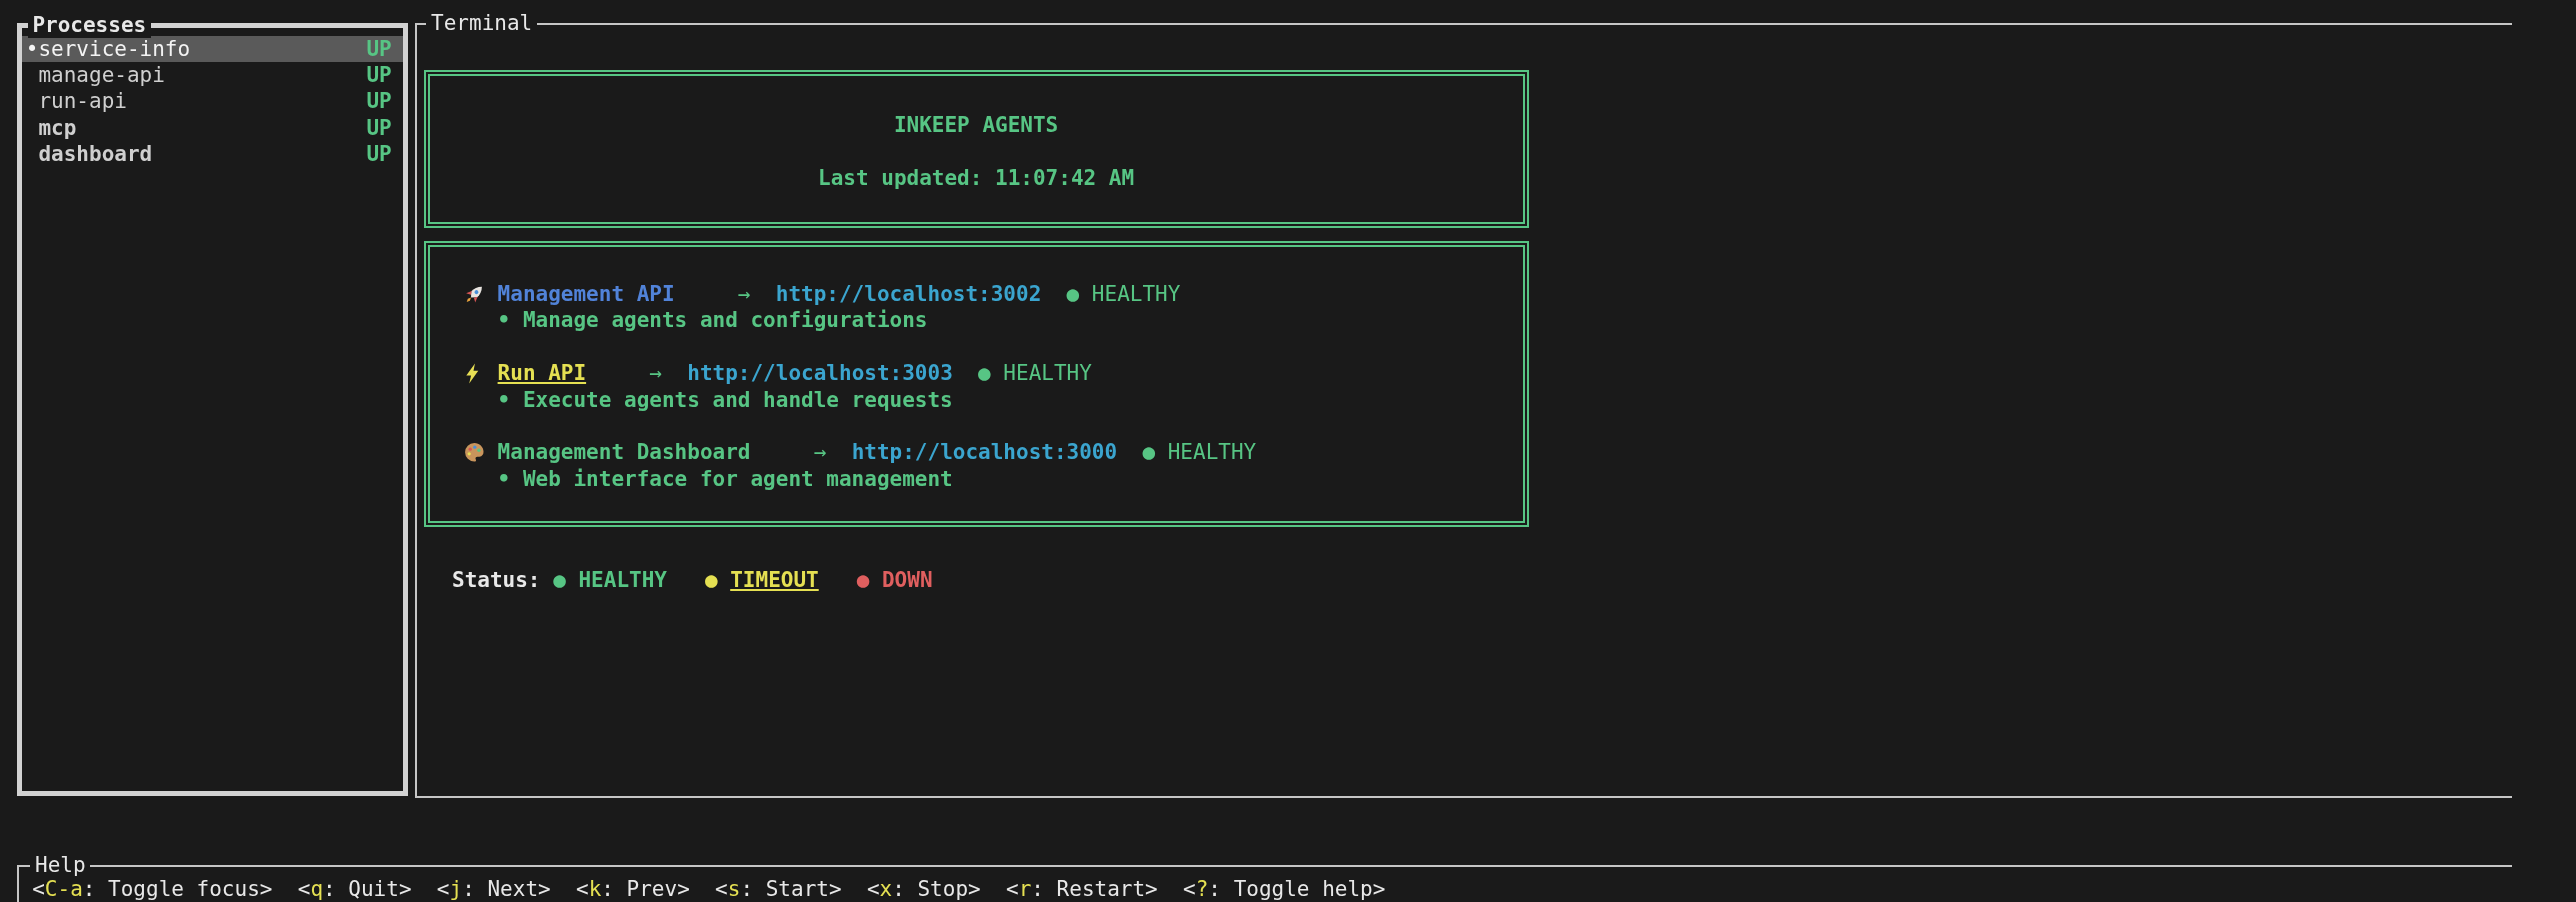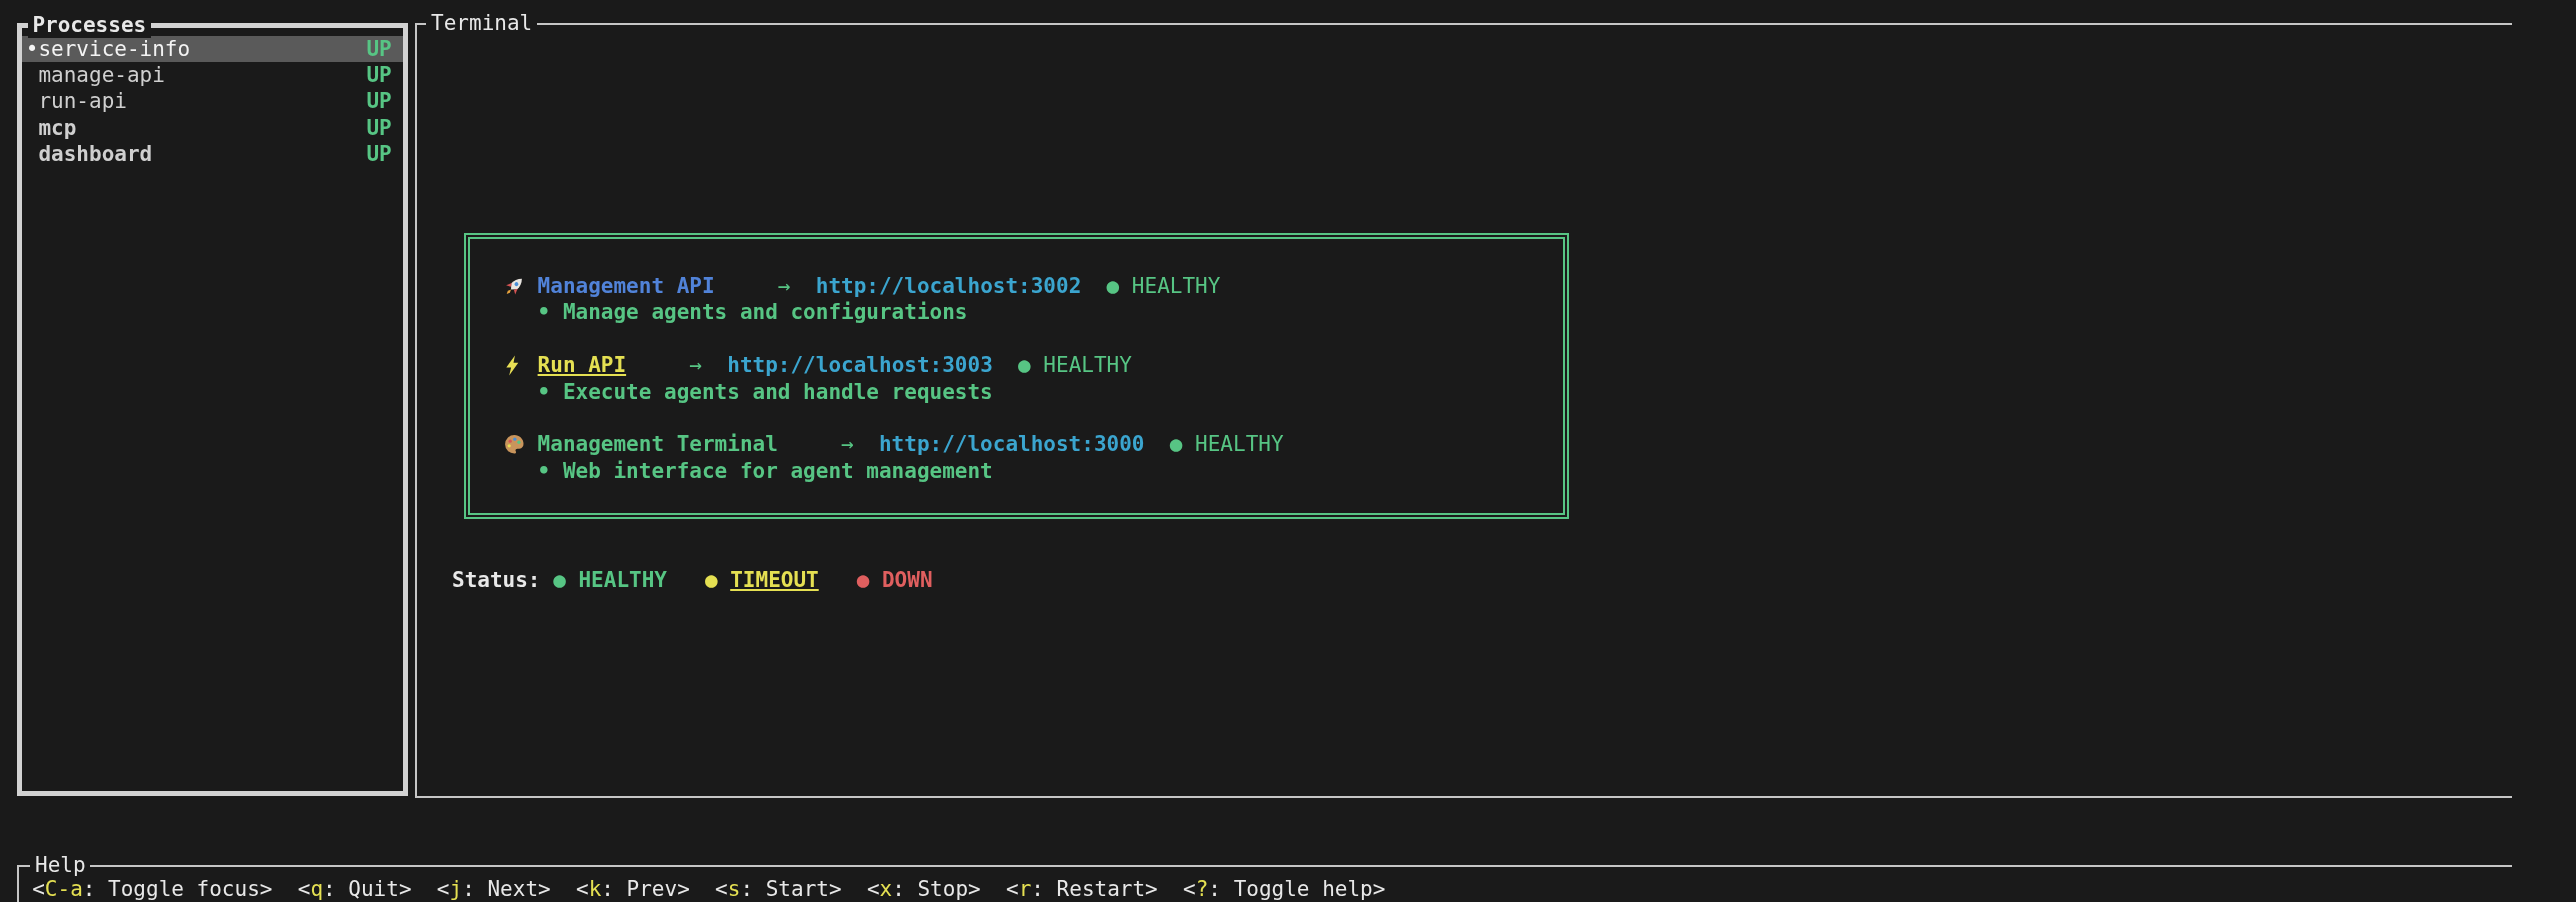--- a/index.html
+++ b/index.html
@@ -30,21 +30,21 @@
   
   #terminal-panel { left:415px; top:23px; width:2130px; height:775px;
     border:2.8px solid var(--panel-border,#c6c6c6); }
   #terminal-panel .panel-title { left:9.4px; top:-15px; }
   .greenbox { position:absolute; left:6.6px; width:1105px;
     border:6.6px double var(--green,#57c584); }
   #header-box { top:45px; height:158px; text-align:center; }
   #header-box .hline { font-weight:700; color:var(--green); white-space:pre; }
   #hb-title { margin-top:36px; }
   #hb-sub { margin-top:26.4px; }
-  #services-box { top:208px; height:286px; padding:34px 0 0 32px;margin-left:40px; }
+  #services-box { top:216px; height:286px; padding:34px 0 0 32px; }
   .tline { display:flex; align-items:center; height:26.4px; white-space:pre; }
   .svc-line2 { padding-left:36px; }
   .line-gap { height:26.4px; }
   .icon { display:inline-flex; width:36px; align-items:center; }
   .icon svg { display:block; }
   #status-line { position:absolute; left:35px; top:542px; }
   #tip-line { position:absolute; left:35px; top:568px; }
   
   #help-panel { left:17px; top:865px; width:2529px; height:51px;
     border:2.8px solid var(--panel-border,#c6c6c6); }
@@ -75,20 +75,24 @@
         <div class="process-row"><span class="pname"> manage-api</span><span class="pstatus">UP</span></div>
         <div class="process-row"><span class="pname"> run-api</span><span class="pstatus">UP</span></div>
         <div class="process-row boldname"><span class="pname"> mcp</span><span class="pstatus">UP</span></div>
         <div class="process-row boldname"><span class="pname"> dashboard</span><span class="pstatus">UP</span></div>
       </div>
   </div>
 
   <div id="terminal-panel" class="panel">
     <span class="panel-title">Terminal</span>
 
+    <div id="header-box" class="greenbox">
+      <div id="hb-title" class="hline">INKEEP AGENTS</div>
+      <div id="hb-sub" class="hline">Last updated: 11:07:42 AM</div>
+    </div>
 
     <div id="services-box" class="greenbox">
         <div class="tline"><span class="icon"><svg width="24.6" height="24.6" viewBox="0 0 24 24">
               <g transform="rotate(45 12 12)">
                 <path d="M12 1.5c3 3 4.2 7 4.2 10.5L12 16.5 7.8 12c0-3.5 1.2-7.5 4.2-10.5z" fill="#e8e4df"></path>
                 <circle cx="12" cy="9" r="1.9" fill="#4a8fd9"></circle>
                 <path d="M8 11.5l-2.3 5.5L10 14.6z" fill="#d65454"></path>
                 <path d="M16 11.5l2.3 5.5L14 14.6z" fill="#d65454"></path>
                 <path d="M12 16.5l-1.4 3L12 22.5l1.4-3z" fill="#e8a33d"></path>
               </g>
@@ -99,21 +103,21 @@
               <path d="M13.5 1.5L4.5 14h5l-2 8.5L17 9h-5z" fill="#e8df55"></path>
             </svg></span><span class="s-yb">Run API</span><span class="s-g">     →  </span><span class="s-cb">http://localhost:3003</span><span class="s-g">  ● </span><span class="s-g">HEALTHY</span></div>
         <div class="tline svc-line2"><span class="s-gb">• Execute agents and handle requests</span></div>
         <div class="line-gap"></div>
         <div class="tline"><span class="icon"><svg width="24.6" height="24.6" viewBox="0 0 24 24">
               <path d="M12 3a9 9 0 100 18c1.6 0 2.1-1.1 1.4-2.3-.7-1.2.2-2.4 1.7-2.4H17a5 5 0 004-4.9C21 7 17 3 12 3z" fill="#c9955c"></path>
               <circle cx="8" cy="9" r="1.6" fill="#d65454"></circle>
               <circle cx="12.5" cy="7" r="1.6" fill="#4a8fd9"></circle>
               <circle cx="16.5" cy="10" r="1.6" fill="#57c584"></circle>
               <circle cx="7" cy="13.5" r="1.6" fill="#e8df55"></circle>
-            </svg></span><span class="s-gb">Management Terminal</span><span class="s-g">     →  </span><span class="s-cb">http://localhost:3000</span><span class="s-g">  ● </span><span class="s-g">HEALTHY</span></div>
+            </svg></span><span class="s-gb">Management Dashboard</span><span class="s-g">     →  </span><span class="s-cb">http://localhost:3000</span><span class="s-g">  ● </span><span class="s-g">HEALTHY</span></div>
         <div class="tline svc-line2"><span class="s-gb">• Web interface for agent management</span></div>
       </div>
 
     <div id="status-line" class="tline"><span class="s-wb">Status: </span><span class="s-g">● </span><span class="s-gb">HEALTHY</span><span class="s-w">   </span><span class="s-y">● </span><span class="s-yb">TIMEOUT</span><span class="s-w">   </span><span class="s-r">● </span><span class="s-rb">DOWN</span></div>
   </div>
 
   <div id="help-panel" class="panel">
     <span class="panel-title">Help</span>
     <div id="help-content"><span><span class="s-w">&lt;</span><span class="s-y">C-a</span><span class="s-w">: Toggle focus&gt;</span></span><span>  </span><span><span class="s-w">&lt;</span><span class="s-y">q</span><span class="s-w">: Quit&gt;</span></span><span>  </span><span><span class="s-w">&lt;</span><span class="s-y">j</span><span class="s-w">: Next&gt;</span></span><span>  </span><span><span class="s-w">&lt;</span><span class="s-y">k</span><span class="s-w">: Prev&gt;</span></span><span>  </span><span><span class="s-w">&lt;</span><span class="s-y">s</span><span class="s-w">: Start&gt;</span></span><span>  </span><span><span class="s-w">&lt;</span><span class="s-y">x</span><span class="s-w">: Stop&gt;</span></span><span>  </span><span><span class="s-w">&lt;</span><span class="s-y">r</span><span class="s-w">: Restart&gt;</span></span><span>  </span><span><span class="s-w">&lt;</span><span class="s-y">?</span><span class="s-w">: Toggle help&gt;</span></span></div>
   </div>

